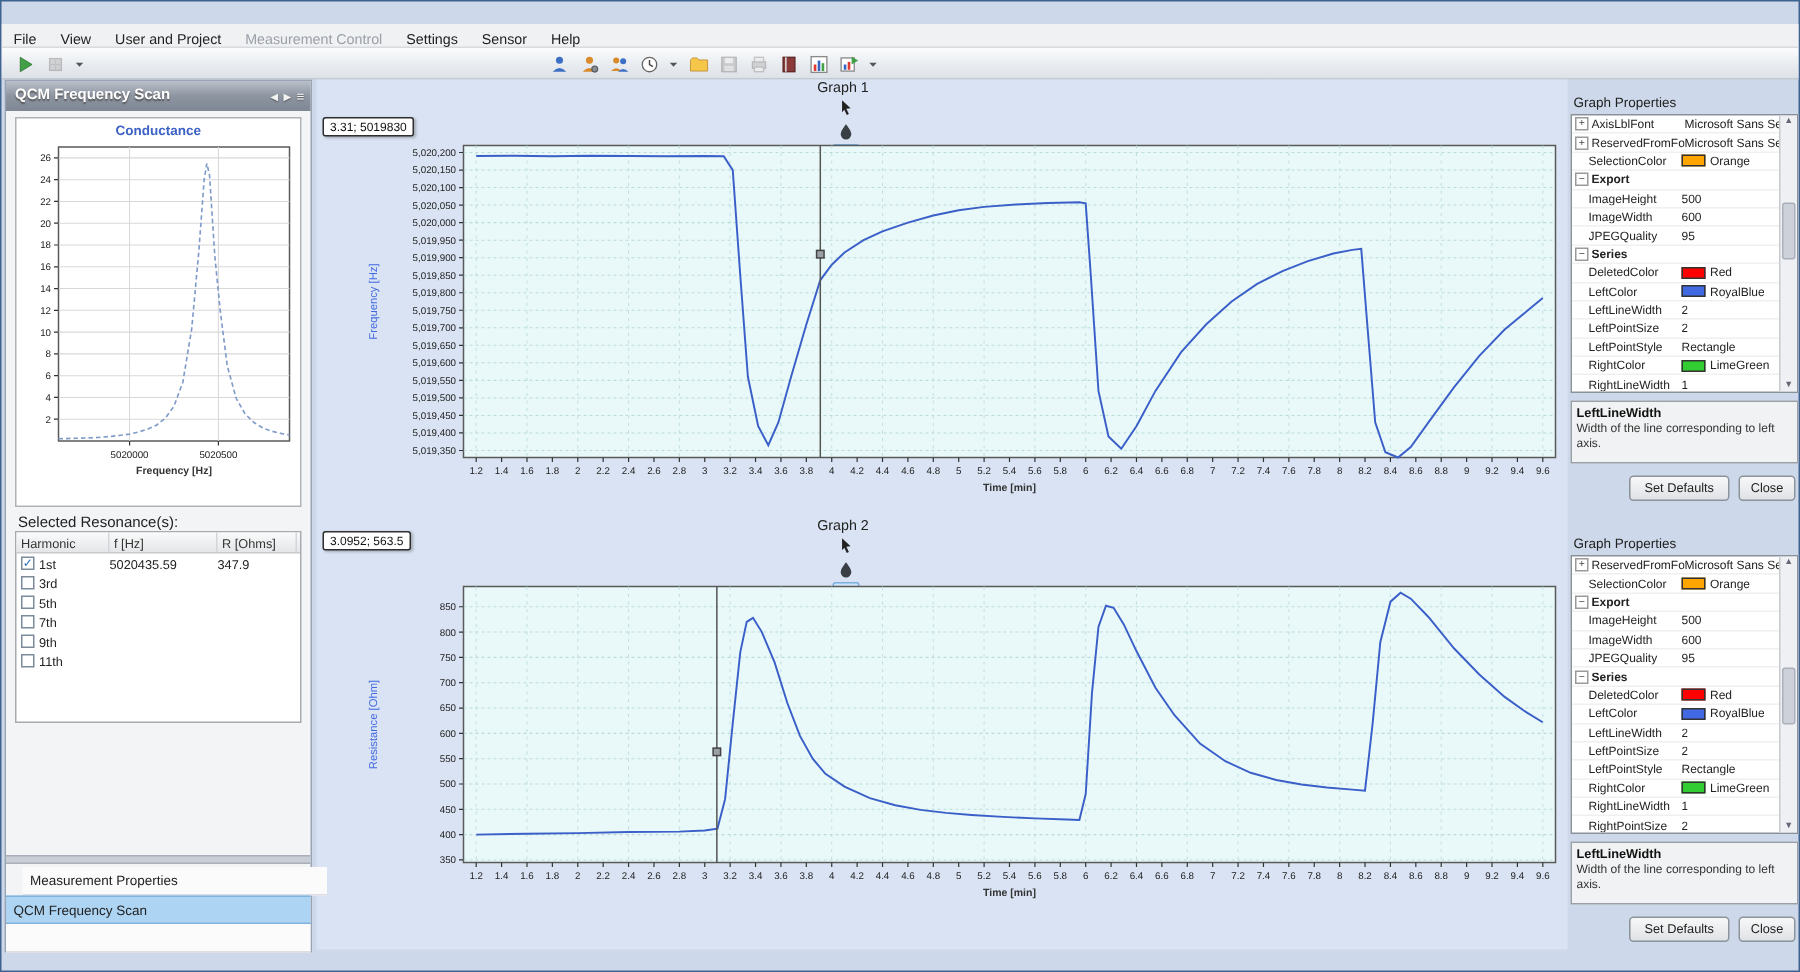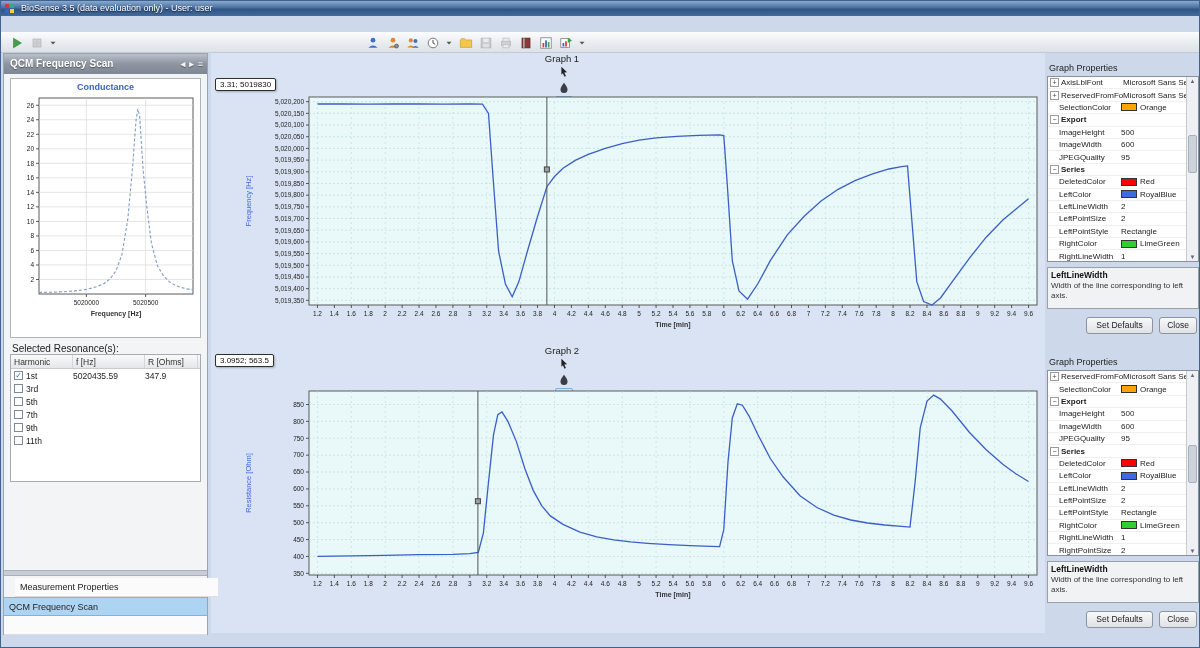--- a/index.html
+++ b/index.html
@@ -74,30 +74,22 @@
   .props-desc { position:absolute; left:0; top:204px; width:152px; height:42px; background:#f1f2f3; border:1px solid #9aa0a8; padding:2px 3px; }
   .props-desc .dt { font-weight:bold; font-size:8.5px; color:#111; }
   .props-desc .dd { font-size:8px; color:#333; margin-top:1px; line-height:1.2; }
   .btn { position:absolute; height:17px; background:linear-gradient(#f8f8f8,#dfe2e6); border:1px solid #8e949c; border-radius:3px; font-size:8.5px; color:#222; text-align:center; line-height:15px; }
 </style>
 </head>
 <body>
 
 <div id="root">
 
-  <div class="abs" id="titlebar">
-    <div class="abs" id="appicon">
-      <div style="left:0;top:0;background:#d33;"></div>
-        <div style="left:5px;top:0;background:#3a7;"></div>
-      <div style="left:0;top:5px;background:#36c;"></div>
-        <div style="left:5px;top:5px;background:#fc3;"></div>
-    </div>
-    <span>BioSense 3.5 (data evaluation only) - User: user</span>
-  </div>
-
+
+  <div class="abs" id="menubar"><span class="menu-item">File</span><span class="menu-item">View</span><span class="menu-item">User and Project</span><span class="menu-item disabled">Measurement Control</span><span class="menu-item">Settings</span><span class="menu-item">Sensor</span><span class="menu-item">Help</span></div>
 
   <div class="abs" id="toolbar">
       <span class="tb-group" style="left: 6px;">
         <span class="tb-btn">
           <svg viewBox="0 0 16 16">
             <polygon points="4,2.5 13,8 4,13.5" fill="#43a047" stroke="#2e7031" stroke-width="0.6"></polygon>
           </svg>
         </span>
         <span class="tb-btn disabled">
           <svg viewBox="0 0 16 16">

